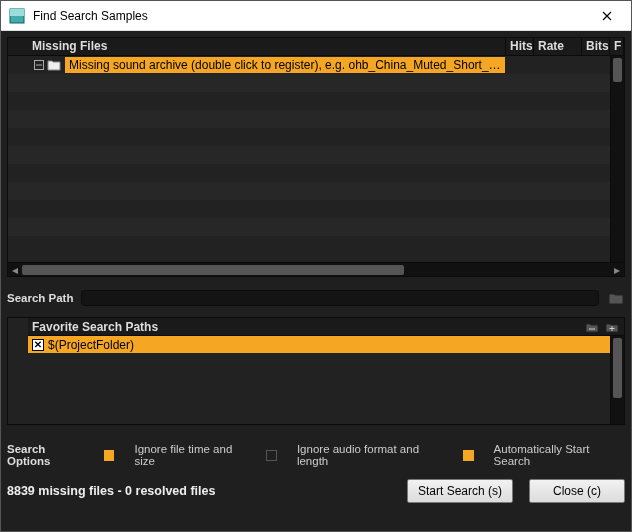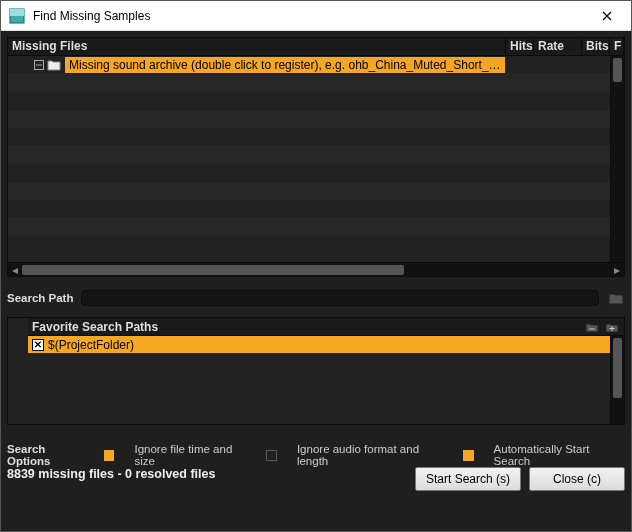--- a/index.html
+++ b/index.html
@@ -70,21 +70,21 @@
     border-bottom: 1px solid #0b0b0b;
   }
   .grid-header .col {
     border-right: 1px solid #0b0b0b;
     padding: 1px 4px;
     font-weight: bold;
     color: #ddd;
     white-space: nowrap;
     overflow: hidden;
   }
-  .col-file { flex: 1; }
+  .col-file { flex: 1; margin-left: 20px; }
   .col-hits { width: 28px; }
   .col-rate { width: 48px; }
   .col-bits { width: 28px; }
   .col-f    { width: 14px; border-right:none; }
 
   .grid-body {
     flex: 1;
     position: relative;
     overflow: hidden;
     display: flex;
@@ -225,24 +225,24 @@
   .cb {
     width:11px; height:11px;
     border:1px solid #555;
     display:inline-block;
   }
   .cb.checked { background:#f5a623; border-color:#f5a623; }
   .options-row .push { margin-left:auto; }
 
   
   .footer {
-    margin-top: 0;
+    margin-top: 10px;
     height: 34px;
-    display:flex; align-items:flex-start;
-    gap: 8px;
+    display:flex; align-items:center;
+    gap: 16px;
     padding-bottom: 6px;
   }
   .status { flex:1; font-weight:bold; color:#eee; font-size:12.5px; }
   .btn {
     height: 24px;
     padding: 0 10px;
     background: linear-gradient(#f2f2f2,#dcdcdc);
     border: 1px solid #777;
     border-radius: 2px;
     font-size: 12px;
@@ -256,21 +256,21 @@
 
 <div class="window">
 
   <div class="titlebar">
     <span class="app-icon">
       <svg viewBox="0 0 16 16">
           <rect x="1" y="1" width="14" height="14" fill="#4aa" stroke="#066"></rect>
           <rect x="1" y="1" width="14" height="7" fill="#9dd"></rect>
         </svg>
     </span>
-    <span class="title">Find Missing Samples</span>
+    <span class="title">Find Search Samples</span>
     <span class="close-btn">
       <svg viewBox="0 0 10 10">
           <path d="M1 1 L9 9 M9 1 L1 9" stroke="#000" stroke-width="1.2"></path>
         </svg>
     </span>
   </div>
 
   <div class="body">
 
     <div class="panel missing-panel">

